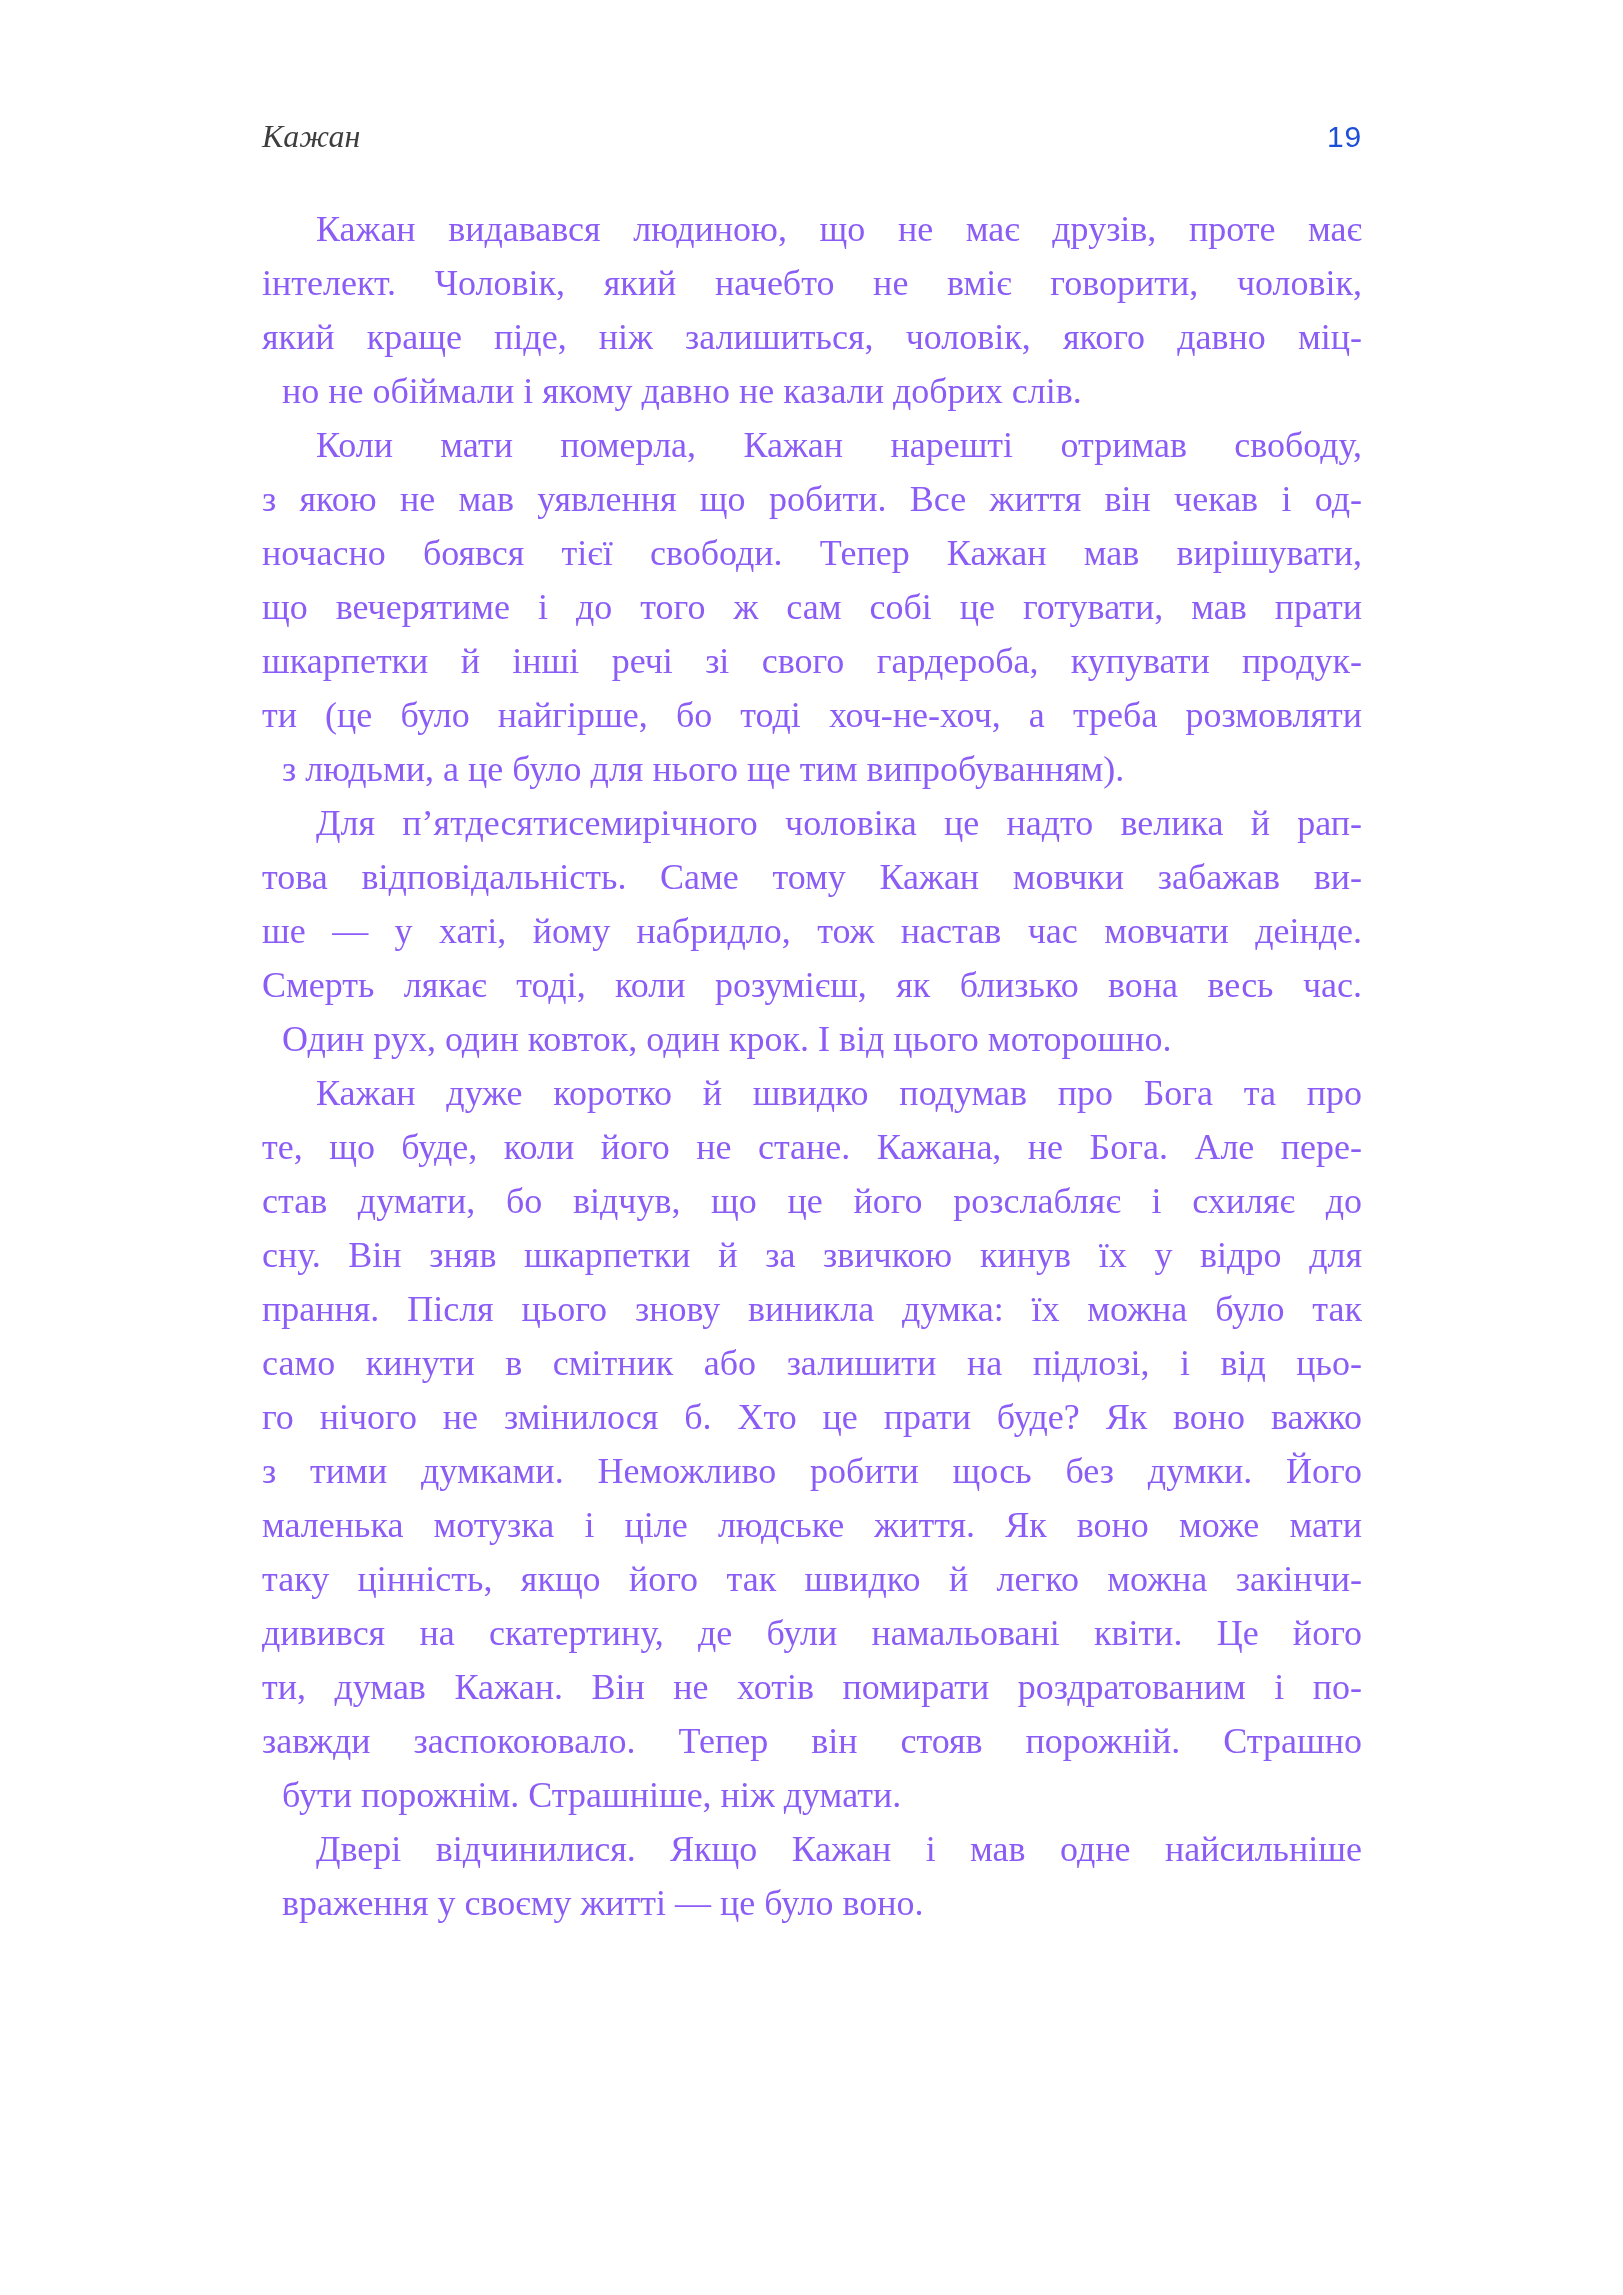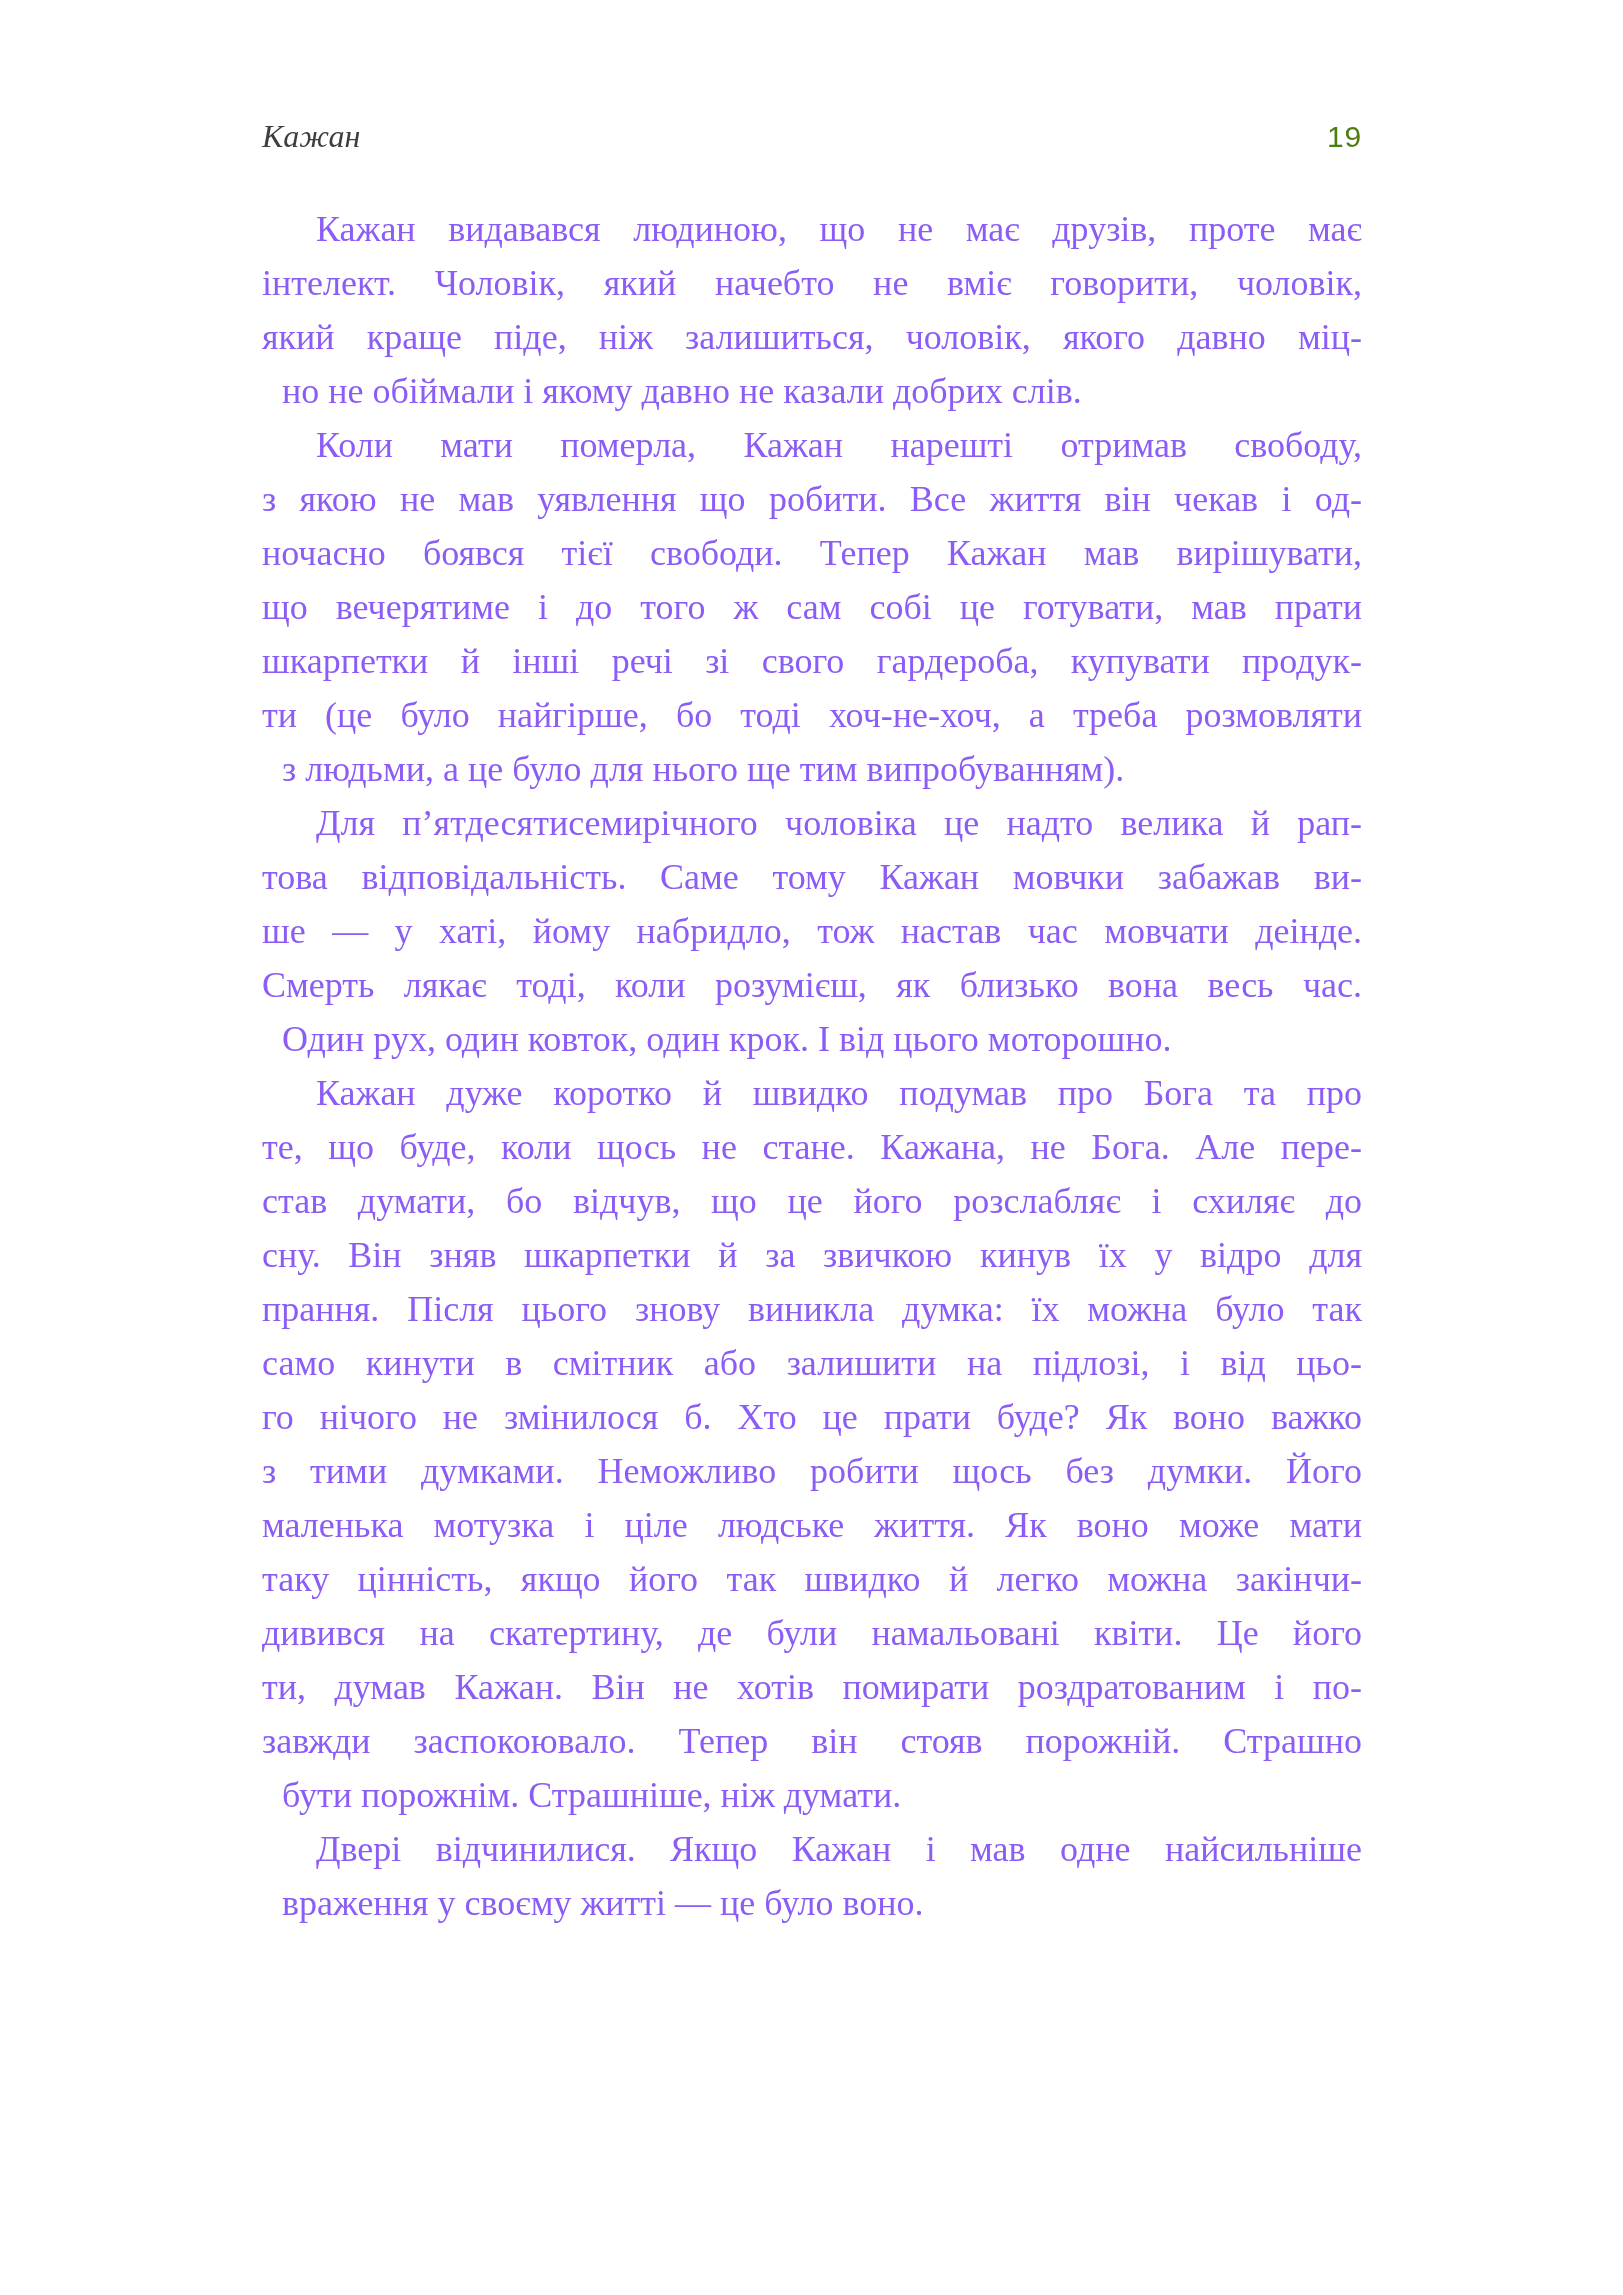--- a/index.html
+++ b/index.html
@@ -29,21 +29,21 @@
     gap: 20px;
   }
   .running-title {
     font-style: italic;
     font-size: 32px;
     color: #3e3e3e;
     font-family: "Liberation Serif", serif;
   }
   .page-number {
     font-size: 30px;
-    color: #4d7c0f;
+    color: #1d4ed8;
     font-family: "Liberation Sans", sans-serif;
     letter-spacing: 0.8px;
   }
   .body-text {
     font-size: 36px;
     line-height: 54px;
     color: #8b5cf6;
   }
   .para {
     margin: 0;
@@ -95,21 +95,21 @@
       <div class="para">
         <div class="line first">Для п’ятдесятисемирічного чоловіка це надто велика й рап-</div>
         <div class="line">това відповідальність. Саме тому Кажан мовчки забажав ви-</div>
         <div class="line">ше — у хаті, йому набридло, тож настав час мовчати деінде.</div>
         <div class="line">Смерть лякає тоді, коли розумієш, як близько вона весь час.</div>
         <div class="line last">Один рух, один ковток, один крок. І від цього моторошно.</div>
       </div>
 
       <div class="para">
         <div class="line first">Кажан дуже коротко й швидко подумав про Бога та про</div>
-        <div class="line">те, що буде, коли щось не стане. Кажана, не Бога. Але пере-</div>
+        <div class="line">те, що буде, коли його не стане. Кажана, не Бога. Але пере-</div>
         <div class="line">став думати, бо відчув, що це його розслабляє і схиляє до</div>
         <div class="line">сну. Він зняв шкарпетки й за звичкою кинув їх у відро для</div>
         <div class="line">прання. Після цього знову виникла думка: їх можна було так</div>
         <div class="line">само кинути в смітник або залишити на підлозі, і від цьо-</div>
         <div class="line">го нічого не змінилося б. Хто це прати буде? Як воно важко</div>
         <div class="line">з тими думками. Неможливо робити щось без думки. Його</div>
         <div class="line">маленька мотузка і ціле людське життя. Як воно може мати</div>
         <div class="line">таку цінність, якщо його так швидко й легко можна закінчи-</div>
         <div class="line">дивився на скатертину, де були намальовані квіти. Це його</div>
         <div class="line">ти, думав Кажан. Він не хотів помирати роздратованим і по-</div>

